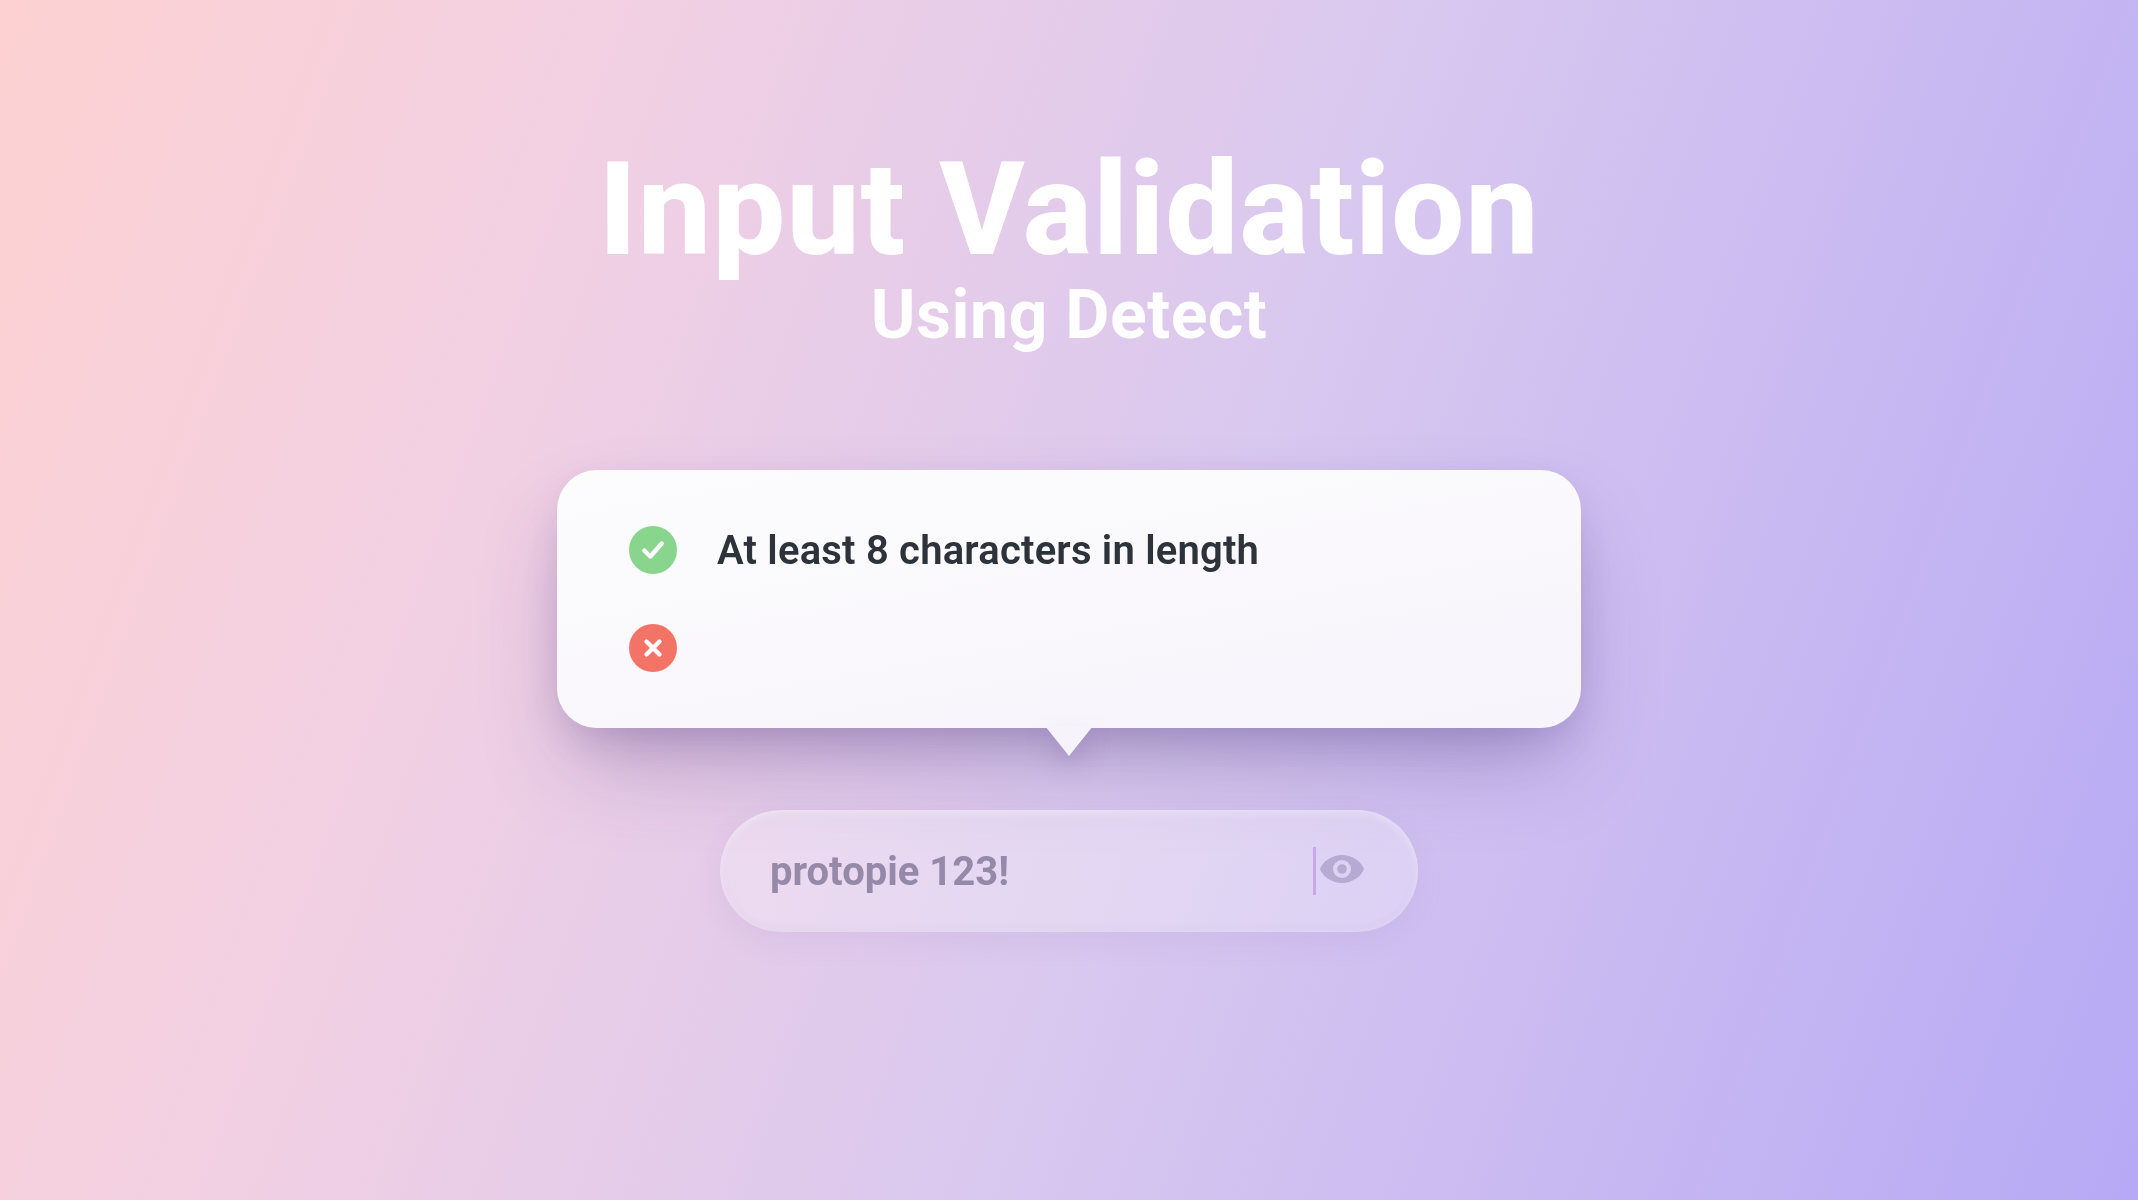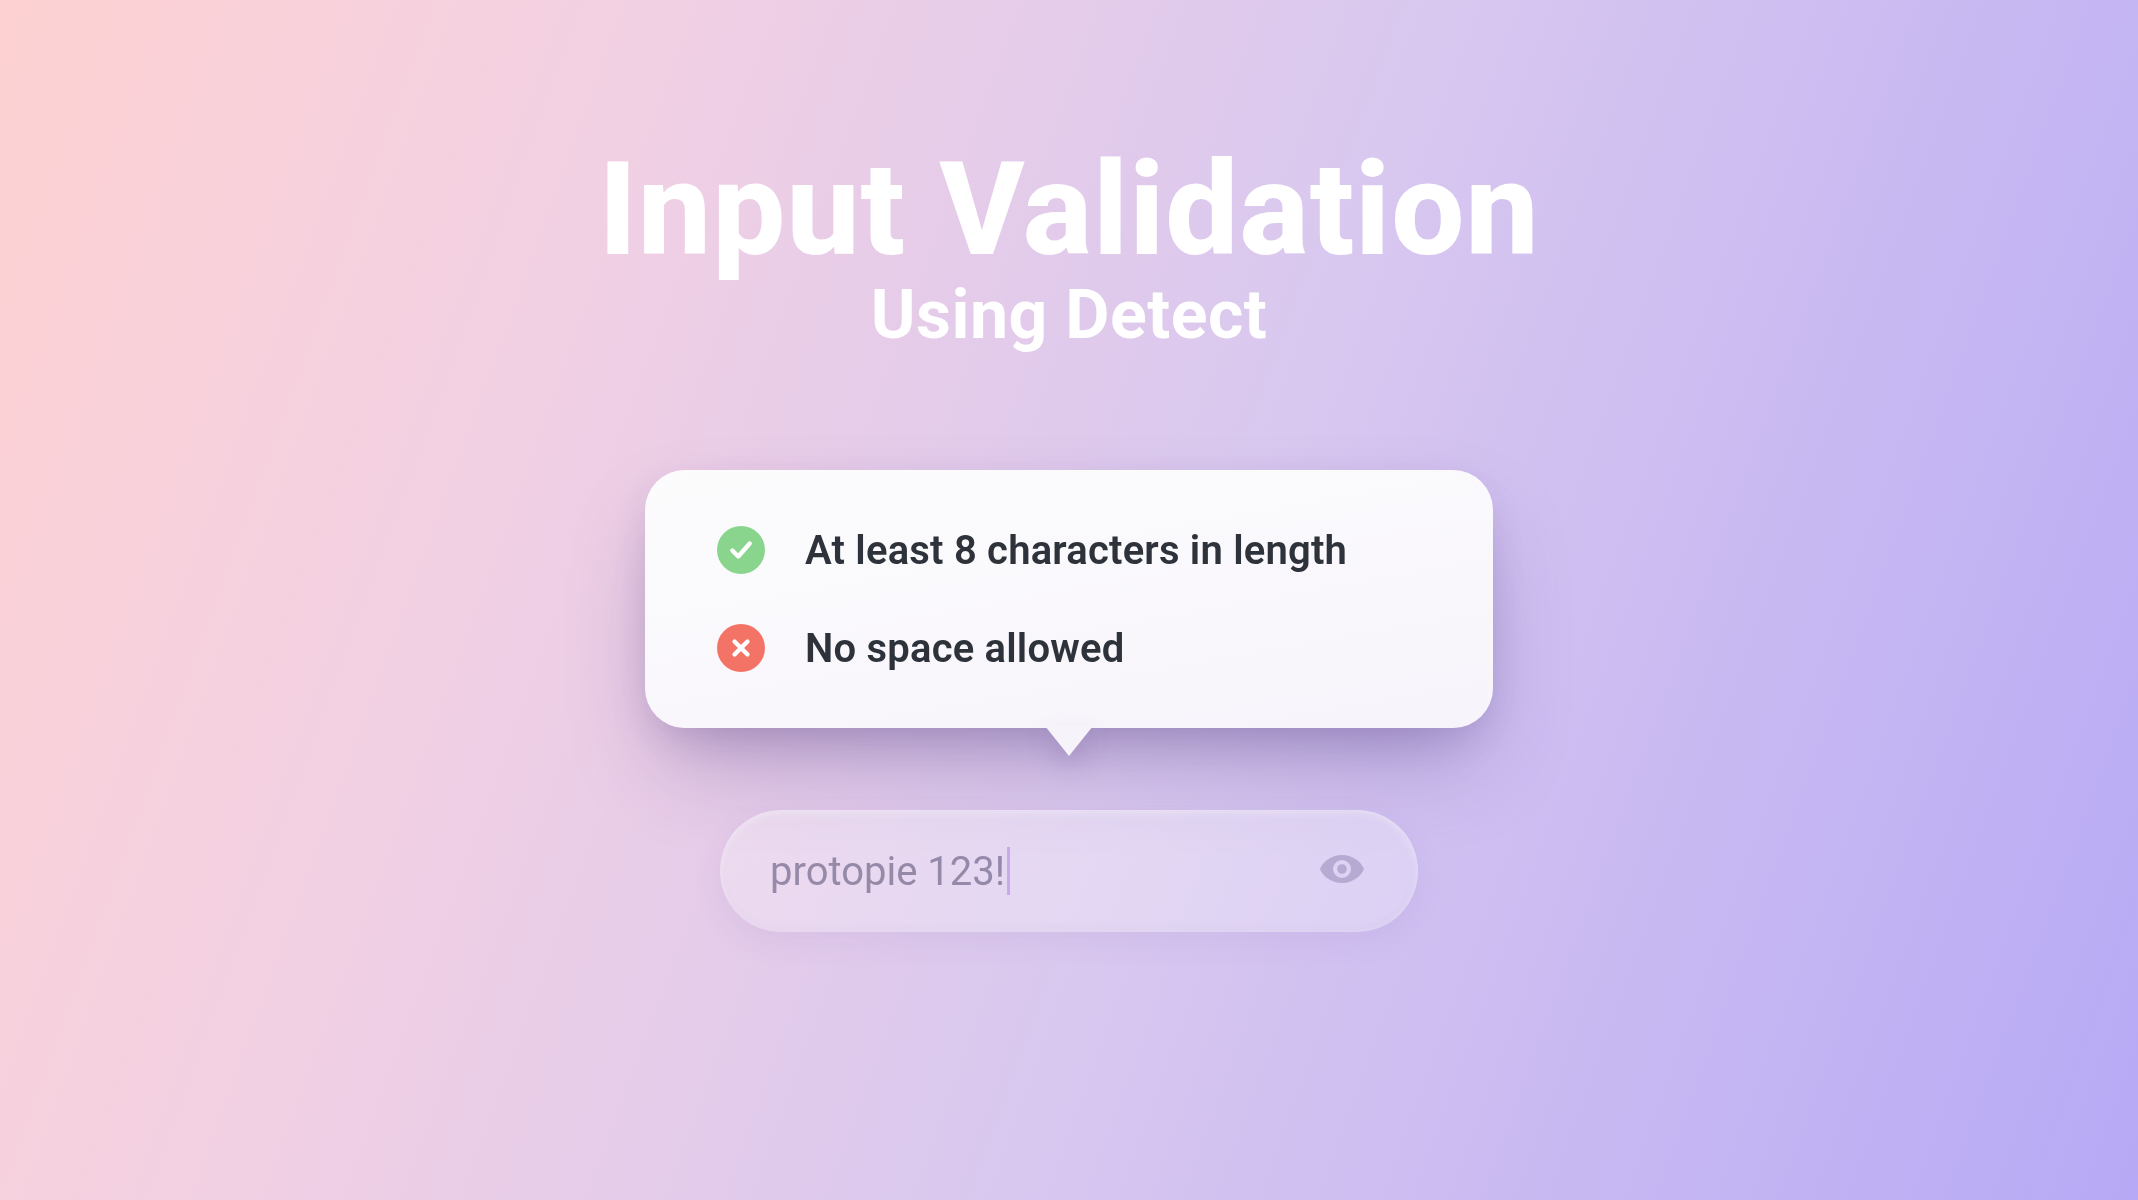--- a/index.html
+++ b/index.html
@@ -44,21 +44,21 @@
 
     .tooltip-wrap {
       position: relative;
       margin-top: 115px;
       display: flex;
       flex-direction: column;
       align-items: center;
     }
 
     .tooltip {
-      width: 848px;
+      width: 1024px;
       background: linear-gradient(170deg, #fcfcfd 0%, #f7f4fb 100%);
       border-radius: 40px;
       padding: 56px 72px 56px 72px;
       box-shadow: 0 45px 90px -20px rgba(70, 50, 120, 0.35),
                   0 15px 40px -10px rgba(70, 50, 120, 0.2);
       position: relative;
     }
 
     .tooltip-arrow {
       position: absolute;
@@ -123,25 +123,26 @@
                   inset 0 -2px 8px rgba(120, 90, 180, 0.08),
                   0 10px 30px rgba(110, 80, 170, 0.08);
       display: flex;
       align-items: center;
       padding: 0 50px 0 50px;
       position: relative;
     }
 
     .input-text {
       font-size: 40px;
-      font-weight: 400;
+      font-weight: 700;
       color: rgba(80, 72, 110, 0.55);
       flex: 1;
       display: flex;
       align-items: center;
+      justify-content: space-between;
     }
 
     .caret {
       display: inline-block;
       width: 3px;
       height: 48px;
       background: #c9a8ec;
       margin-left: 2px;
       vertical-align: middle;
     }
@@ -179,21 +180,20 @@
         <span class="rule-text">At least 8 characters in length</span>
       </div>
 
       <div class="rule">
         <span class="rule-icon fail">
           <svg viewBox="0 0 24 24" fill="none" stroke="#ffffff" stroke-width="4" stroke-linecap="round" stroke-linejoin="round">
             <line x1="6" y1="6" x2="18" y2="18"></line>
             <line x1="18" y1="6" x2="6" y2="18"></line>
           </svg>
         </span>
-        <span class="rule-text">No space allowed</span>
       </div>
 
       <div class="tooltip-arrow"></div>
     </div>
 
     <div class="input-pill">
       <div class="input-text">
         <span>protopie 123!</span>
           <span class="caret"></span>
       </div>

